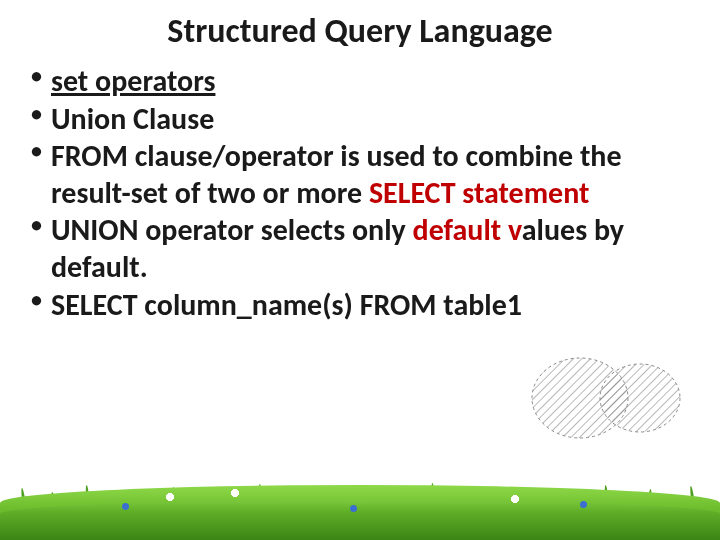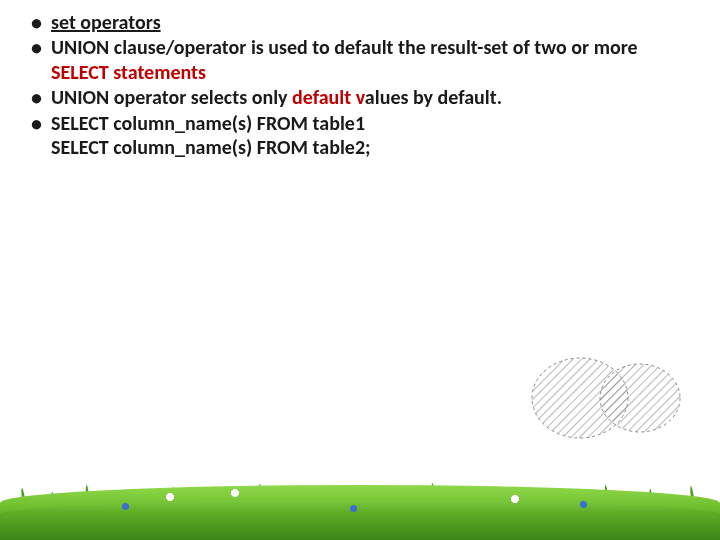--- a/index.html
+++ b/index.html
@@ -25,21 +25,21 @@
     margin-bottom: 12px;
     padding: 0 40px;
   }
   ul.content {
     list-style: none;
     padding-left: 0;
   }
   ul.content > li {
     position: relative;
     padding-left: 26px;
-    font-size: 20px;
+    font-size: 30px;
     font-weight: 700;
     color: #1a1a1a;
     line-height: 1.22;
     margin-bottom: 1px;
   }
   ul.content > li::before {
     content: "•";
     position: absolute;
     left: 6px;
     top: 0;
@@ -110,34 +110,37 @@
     position: absolute;
     width: 7px; height: 7px;
     background: #3a6fd1;
     border-radius: 50%;
   }
 </style>
 </head>
 <body>
 
 <div class="slide">
+  <h1 class="title">Structured Query Language</h1>
 
   <ul class="content">
     <li>
       <span class="underline">set operators</span>
     </li>
     <li>
-      <span>UNION clause/operator is used to default the result-set of two or more </span><span class="red">SELECT statements</span>
+      <span>Union Clause</span>
+    </li>
+    <li>
+      <span>FROM clause/operator is used to combine the result-set of two or more </span><span class="red">SELECT statement</span>
     </li>
     <li>
       <span>UNION operator selects only </span><span class="red">default v</span><span>alues by default.</span>
     </li>
     <li>
       <span>SELECT </span><span class="italic">column_name(s) </span><span>FROM </span><span class="italic">table1</span>
-      <span class="sub"><span>SELECT </span><span class="italic">column_name(s) </span><span>FROM </span><span class="italic">table2;</span></span>
     </li>
   </ul>
 
   <svg class="venn" viewBox="0 0 170 95">
     <defs>
       <pattern id="hatch" patternUnits="userSpaceOnUse" width="6" height="6" patternTransform="rotate(45)">
         <line x1="0" y1="0" x2="0" y2="6" stroke="#888" stroke-width="1.2"></line>
       </pattern>
     </defs>
     <ellipse cx="58" cy="48" rx="48" ry="40" fill="url(#hatch)" stroke="#888" stroke-width="1" stroke-dasharray="3,3"></ellipse>

